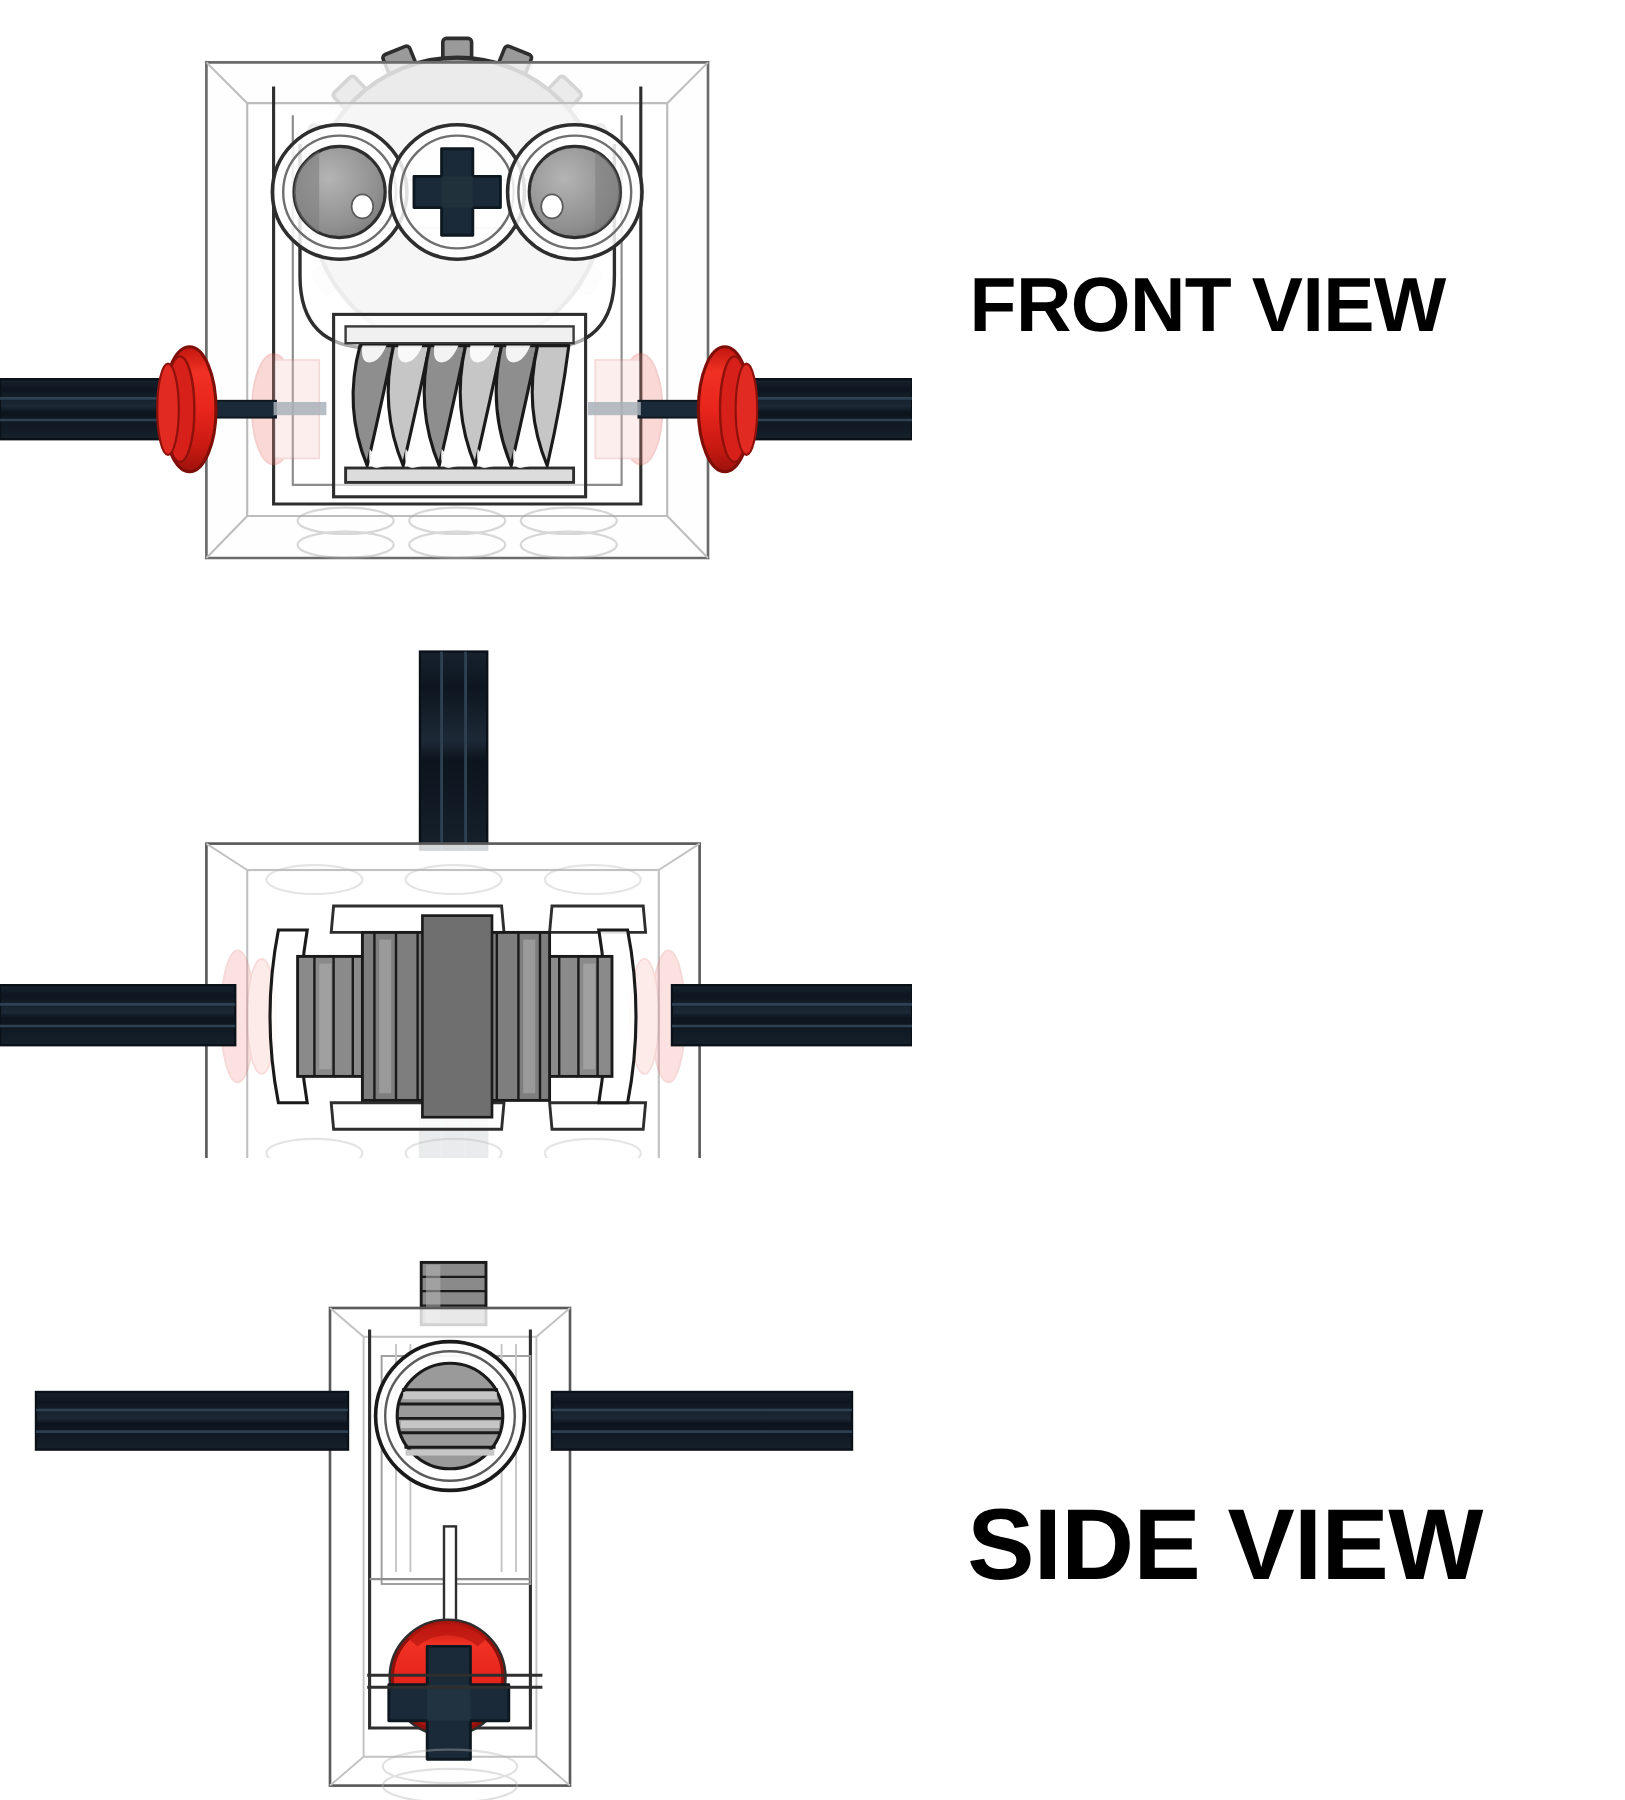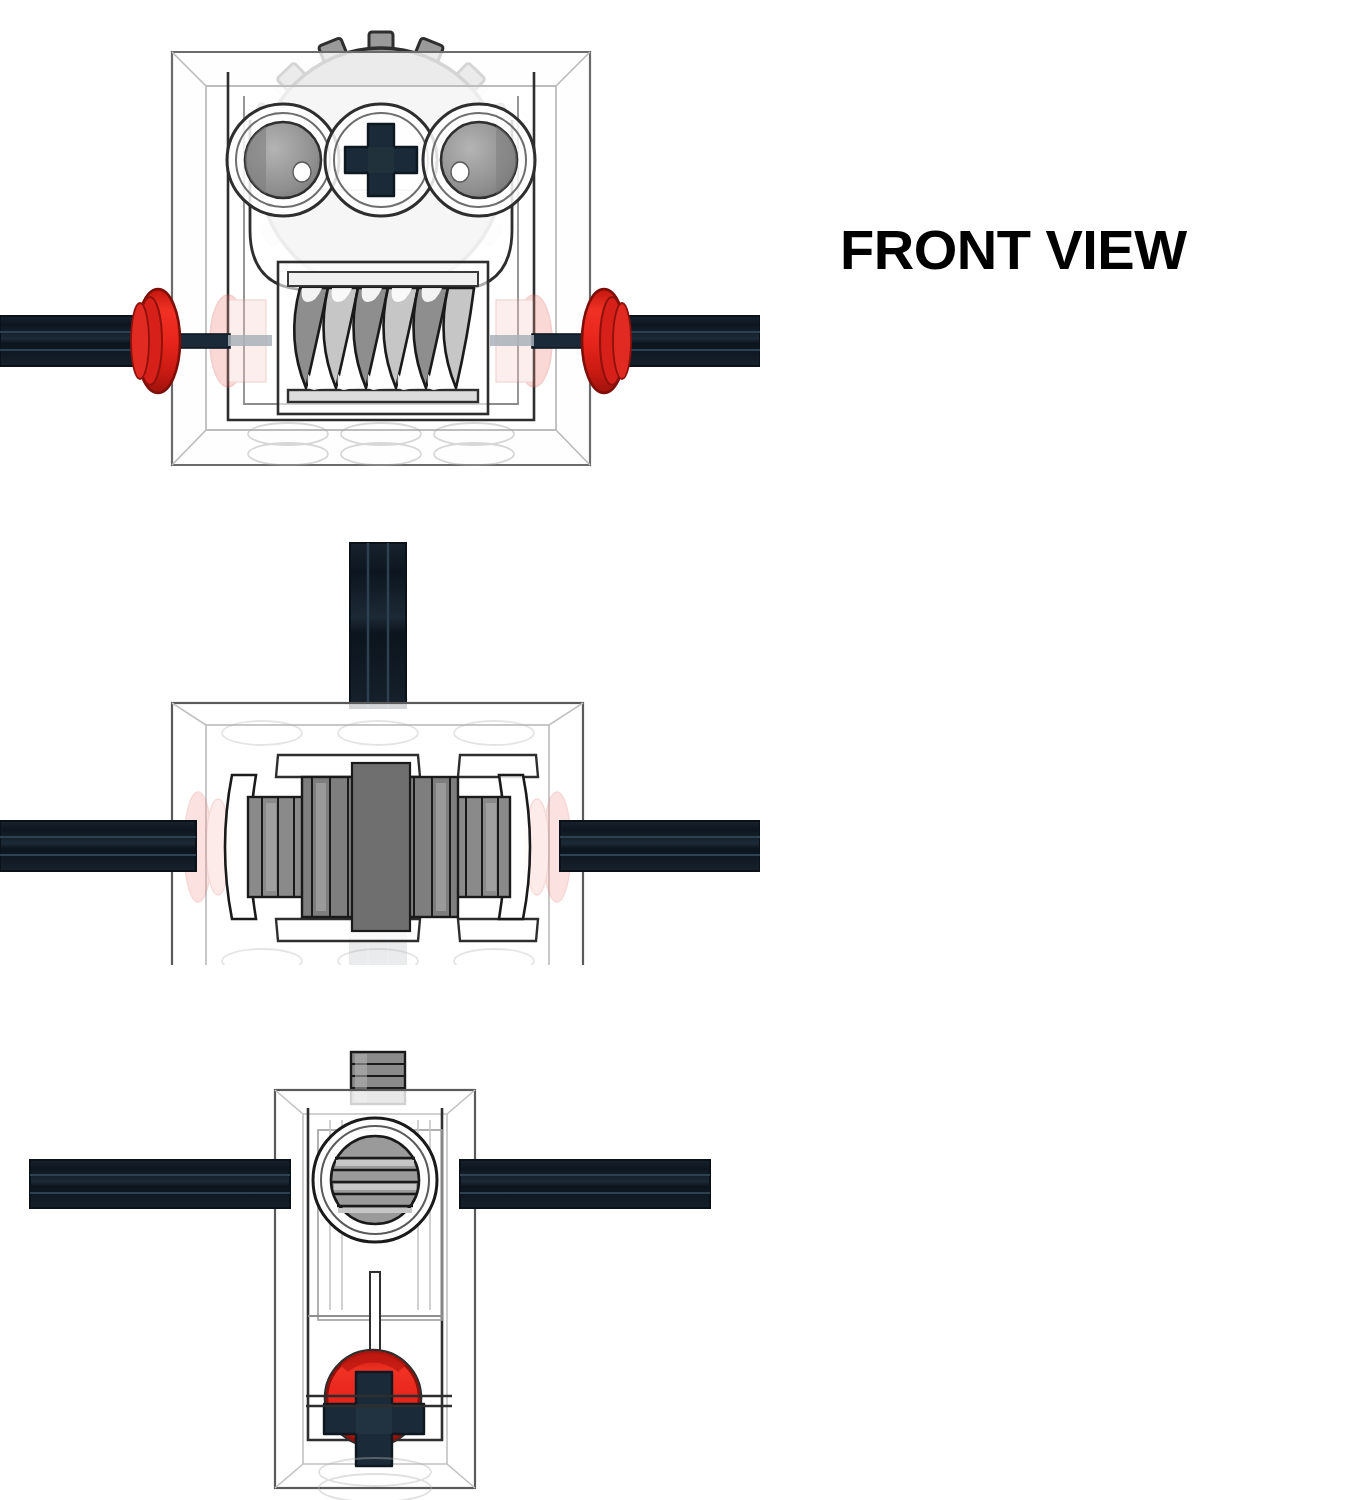--- a/index.html
+++ b/index.html
@@ -28,21 +28,21 @@
   }
   .view-label {
     position: absolute;
     font-family: "Liberation Sans", sans-serif;
     font-weight: bold;
     color: #000000;
     letter-spacing: -0.5px;
     white-space: nowrap;
     line-height: 1;
   }
-  #label-front { left: 840px; top: 222px; font-size: 56px; }
+  #label-front { left: 808px; top: 222px; font-size: 64px; }
   #label-top   { left: 806px; top: 712px; font-size: 84px; }
   #label-side  { left: 806px; top: 1245px; font-size: 84px; }
 
   svg.illus { display: block; }
   .panel-front { top: 0px; }
   .panel-top   { top: 525px; }
   .panel-side  { top: 1020px; }
 </style>
 </head>
 <body>
@@ -462,14 +462,15 @@
       <g opacity="0.4" fill="none" stroke="#B4B4B4" stroke-width="1.8">
         <ellipse cx="375" cy="452" rx="56" ry="14"></ellipse>
         <ellipse cx="375" cy="468" rx="56" ry="14"></ellipse>
       </g>
     </svg>
   </div>
 
   <div class="view-label" id="label-front">FRONT VIEW</div>
 
 
+  <div class="view-label" id="label-side">SIDE VIEW</div>
 
 </div>
 
 </body></html>

